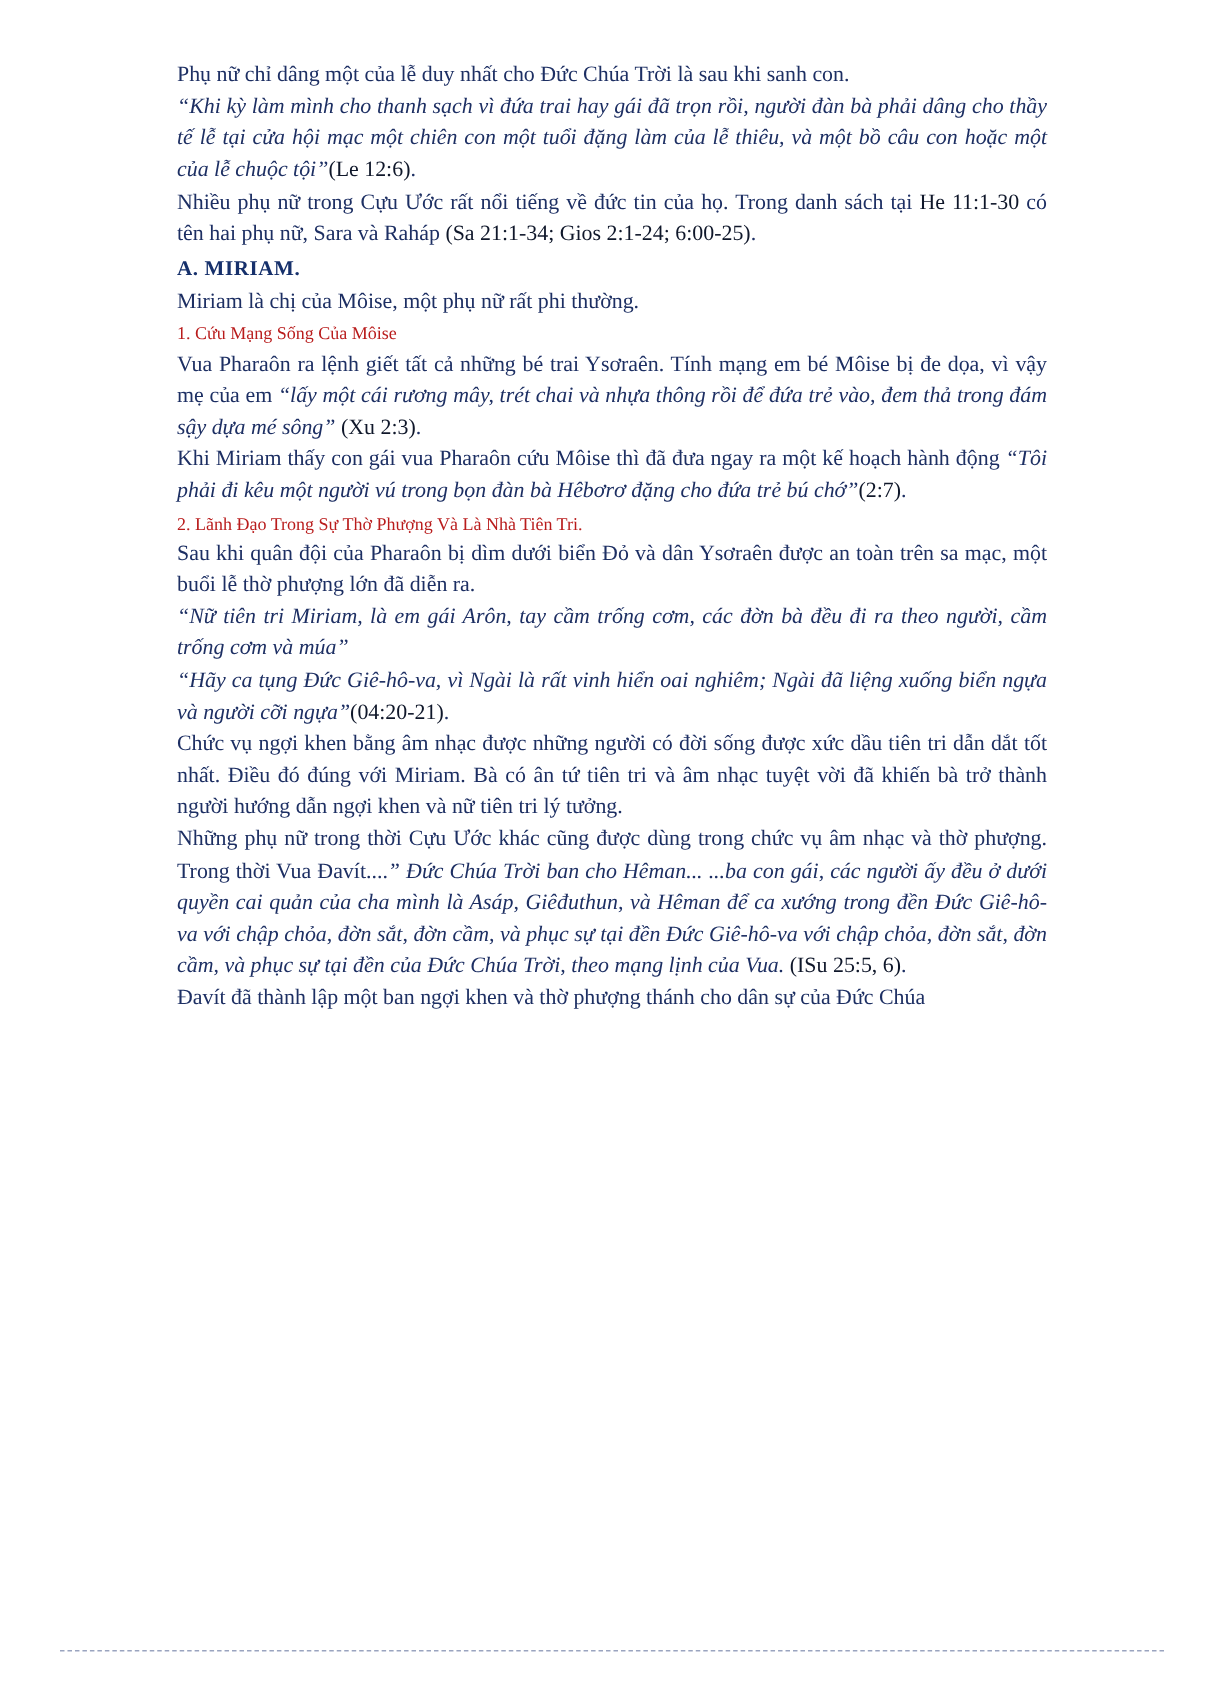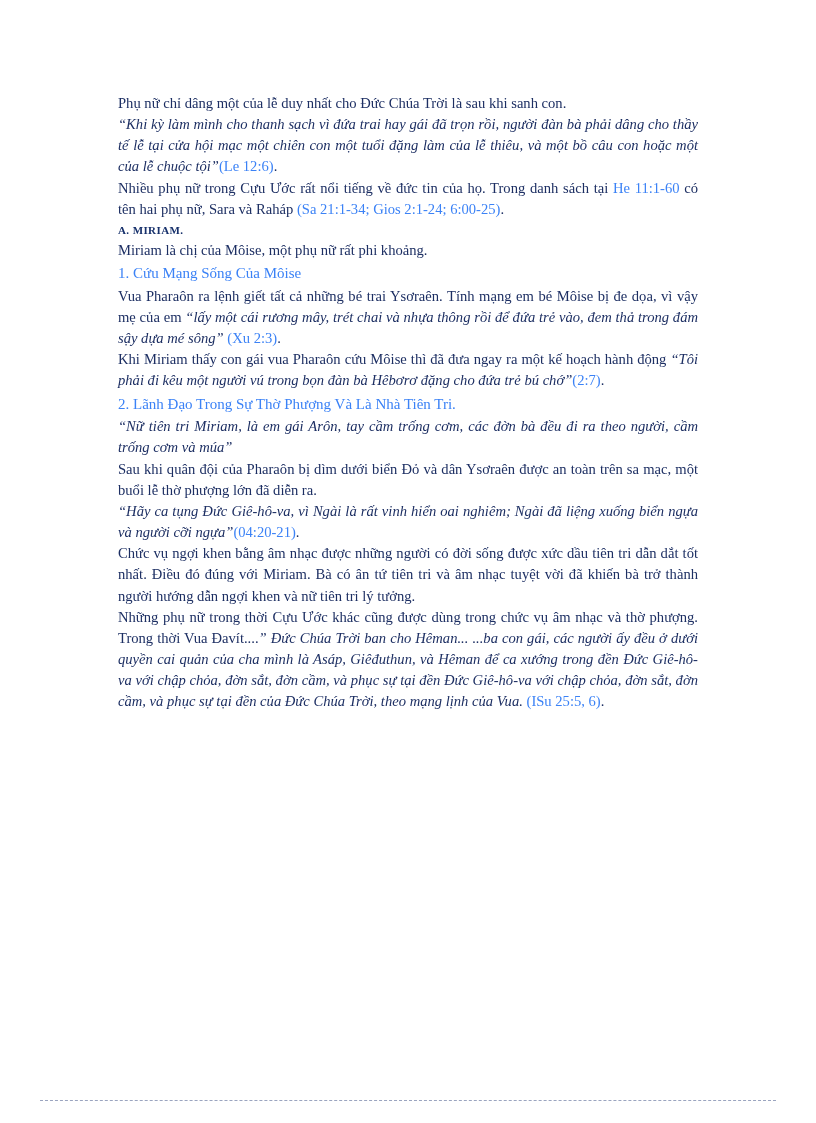--- a/index.html
+++ b/index.html
@@ -14,71 +14,72 @@
     color: #1a2a5e;
     position: relative;
     overflow: hidden;
   }
   .page {
     position: absolute;
     left: 0; top: 0;
     width: 816px;
     height: 1123px;
     box-sizing: border-box;
-    padding: 93px 118px 0 118px;
+    padding: 40px 118px 0 118px;
   }
   .doc-body {
     width: 580px;
     font-size: 14.6px;
     line-height: 1.45;
     text-align: justify;
     color: #1d2f63;
   }
   p {
     margin: 0;
     padding: 0;
     text-indent: 0;
   }
   .ital { font-style: italic; }
-  .ref { color: #3b82f6; }
+  .ref { color: #0f172a; }
   .heading-a {
-    font-size: 11px;
+    font-size: 14px;
     font-weight: bold;
     color: #16306b;
     margin: 3px 0 1px 0;
     letter-spacing: 0.4px;
   }
   .subheading {
-    color: #3b82f6;
-    font-size: 15px;
+    color: #b91c1c;
+    font-size: 12px;
     margin: 2px 0 1px 0;
   }
   .footer-rule {
     position: absolute;
     left: 40px;
     right: 40px;
     bottom: 22px;
     border-top: 1px dashed #9aa4bf;
     height: 0;
   }
 </style>
 </head>
 <body>
 
 <div class="page">
   <div class="doc-body" id="doc-body">
       <p><span>Phụ nữ chỉ dâng một của lễ duy nhất cho Đức Chúa Trời là sau khi sanh con.</span></p>
       <p><span class="ital">“Khi kỳ làm mình cho thanh sạch vì đứa trai hay gái đã trọn rồi, người đàn bà phải dâng cho thầy tế lễ tại cửa hội mạc một chiên con một tuổi đặng làm của lễ thiêu, và một bồ câu con hoặc một của lễ chuộc tội”</span><span class="ref">(Le 12:6)</span><span>.</span></p>
-      <p><span>Nhiều phụ nữ trong Cựu Ước rất nổi tiếng về đức tin của họ. Trong danh sách tại </span><span class="ref">He 11:1-60</span><span> có tên hai phụ nữ, Sara và Raháp </span><span class="ref">(Sa 21:1-34; Gios 2:1-24; 6:00-25)</span><span>.</span></p>
+      <p><span>Nhiều phụ nữ trong Cựu Ước rất nổi tiếng về đức tin của họ. Trong danh sách tại </span><span class="ref">He 11:1-30</span><span> có tên hai phụ nữ, Sara và Raháp </span><span class="ref">(Sa 21:1-34; Gios 2:1-24; 6:00-25)</span><span>.</span></p>
       <p class="heading-a"><span>A. MIRIAM.</span></p>
-      <p><span>Miriam là chị của Môise, một phụ nữ rất phi khoảng.</span></p>
+      <p><span>Miriam là chị của Môise, một phụ nữ rất phi thường.</span></p>
       <p class="subheading"><span>1. Cứu Mạng Sống Của Môise</span></p>
       <p><span>Vua Pharaôn ra lệnh giết tất cả những bé trai Ysơraên. Tính mạng em bé Môise bị đe dọa, vì vậy mẹ của em </span><span class="ital">“lấy một cái rương mây, trét chai và nhựa thông rồi để đứa trẻ vào, đem thả trong đám sậy dựa mé sông”</span><span> </span><span class="ref">(Xu 2:3)</span><span>.</span></p>
       <p><span>Khi Miriam thấy con gái vua Pharaôn cứu Môise thì đã đưa ngay ra một kế hoạch hành động </span><span class="ital">“Tôi phải đi kêu một người vú trong bọn đàn bà Hêbơrơ đặng cho đứa trẻ bú chớ”</span><span></span><span class="ref">(2:7)</span><span>.</span></p>
       <p class="subheading"><span>2. Lãnh Đạo Trong Sự Thờ Phượng Và Là Nhà Tiên Tri.</span></p>
+      <p><span>Sau khi quân đội của Pharaôn bị dìm dưới biển Đỏ và dân Ysơraên được an toàn trên sa mạc, một buổi lễ thờ phượng lớn đã diễn ra.</span></p>
       <p><span class="ital">“Nữ tiên tri Miriam, là em gái Arôn, tay cầm trống cơm, các đờn bà đều đi ra theo người, cầm trống cơm và múa”</span></p>
-      <p><span>Sau khi quân đội của Pharaôn bị dìm dưới biển Đỏ và dân Ysơraên được an toàn trên sa mạc, một buổi lễ thờ phượng lớn đã diễn ra.</span></p>
       <p><span class="ital">“Hãy ca tụng Đức Giê-hô-va, vì Ngài là rất vinh hiển oai nghiêm; Ngài đã liệng xuống biển ngựa và người cỡi ngựa”</span><span class="ref">(04:20-21)</span><span>.</span></p>
       <p><span>Chức vụ ngợi khen bằng âm nhạc được những người có đời sống được xức dầu tiên tri dẫn dắt tốt nhất. Điều đó đúng với Miriam. Bà có ân tứ tiên tri và âm nhạc tuyệt vời đã khiến bà trở thành người hướng dẫn ngợi khen và nữ tiên tri lý tưởng.</span></p>
       <p><span>Những phụ nữ trong thời Cựu Ước khác cũng được dùng trong chức vụ âm nhạc và thờ phượng. Trong thời Vua Đavít....</span><span class="ital">” Đức Chúa Trời ban cho Hêman... ...ba con gái, các người ấy đều ở dưới quyền cai quản của cha mình là Asáp, Giêđuthun, và Hêman để ca xướng trong đền Đức Giê-hô-va với chập chỏa, đờn sắt, đờn cầm, và phục sự tại đền Đức Giê-hô-va với chập chỏa, đờn sắt, đờn cầm, và phục sự tại đền của Đức Chúa Trời, theo mạng lịnh của Vua.</span><span> </span><span class="ref">(ISu 25:5, 6)</span><span>.</span></p>
+      <p><span>Đavít đã thành lập một ban ngợi khen và thờ phượng thánh cho dân sự của Đức Chúa</span></p>
     </div>
 </div>
 <div class="footer-rule"></div>
 
 </body></html>

